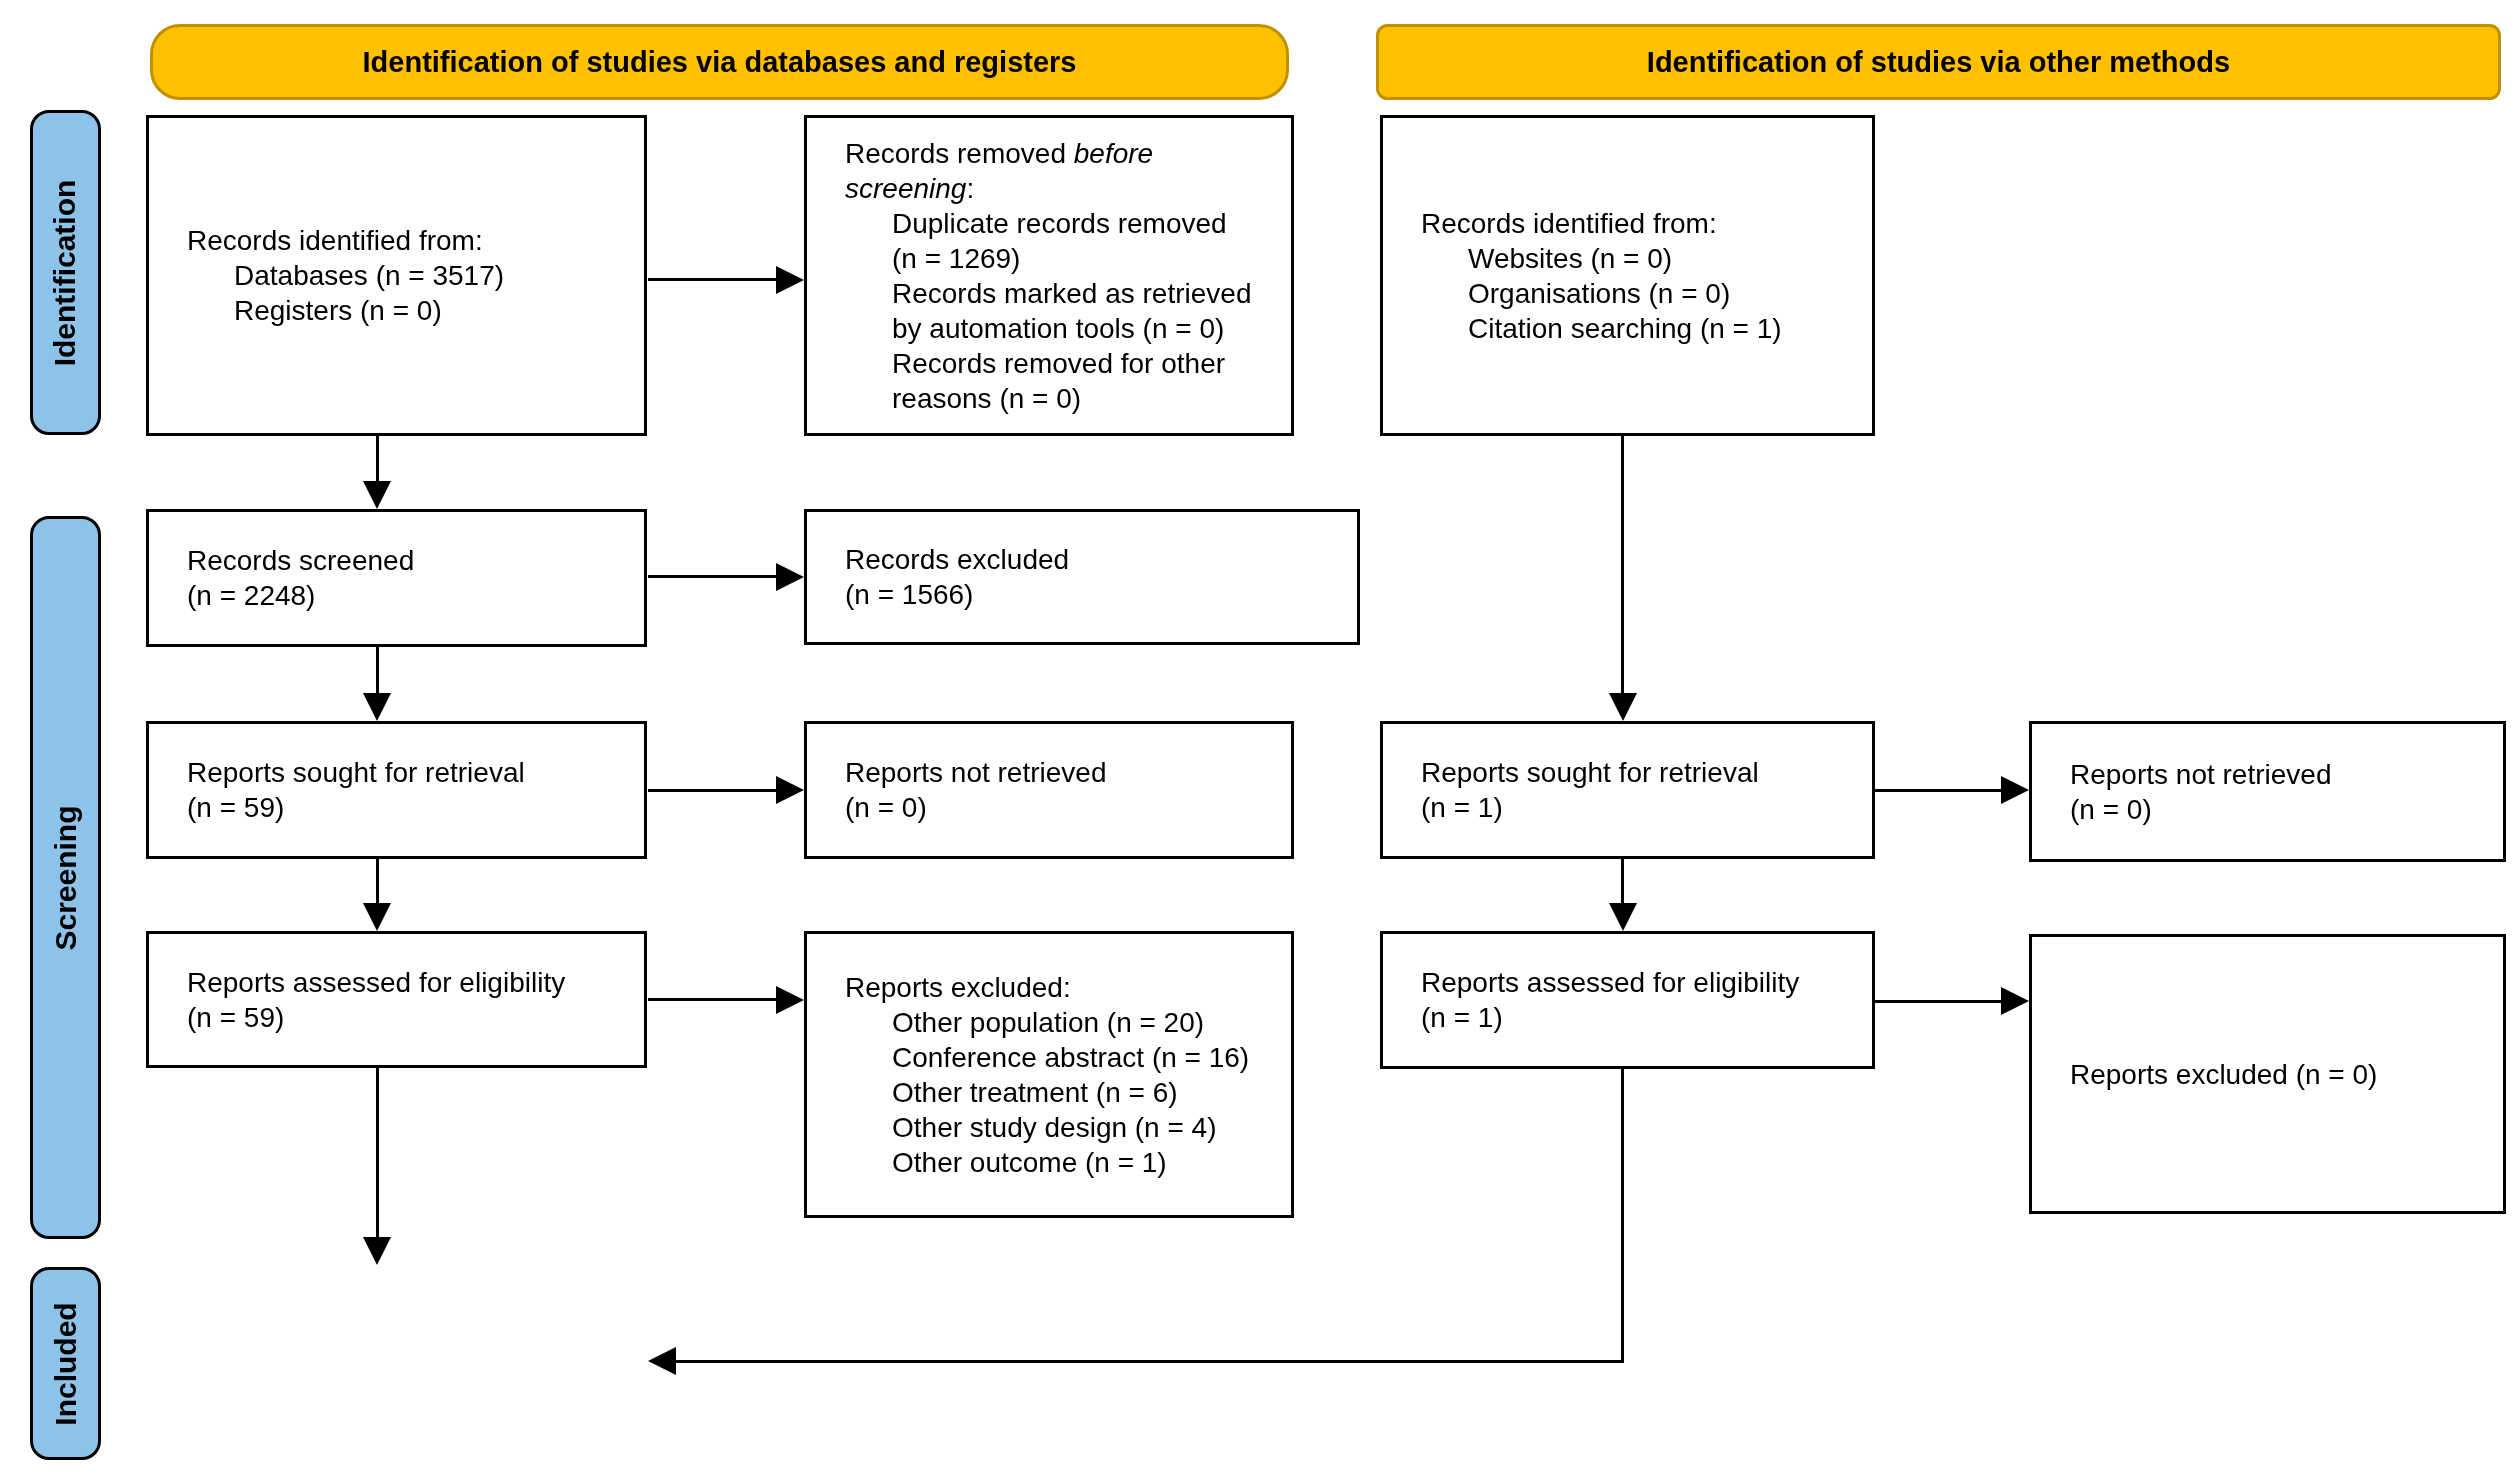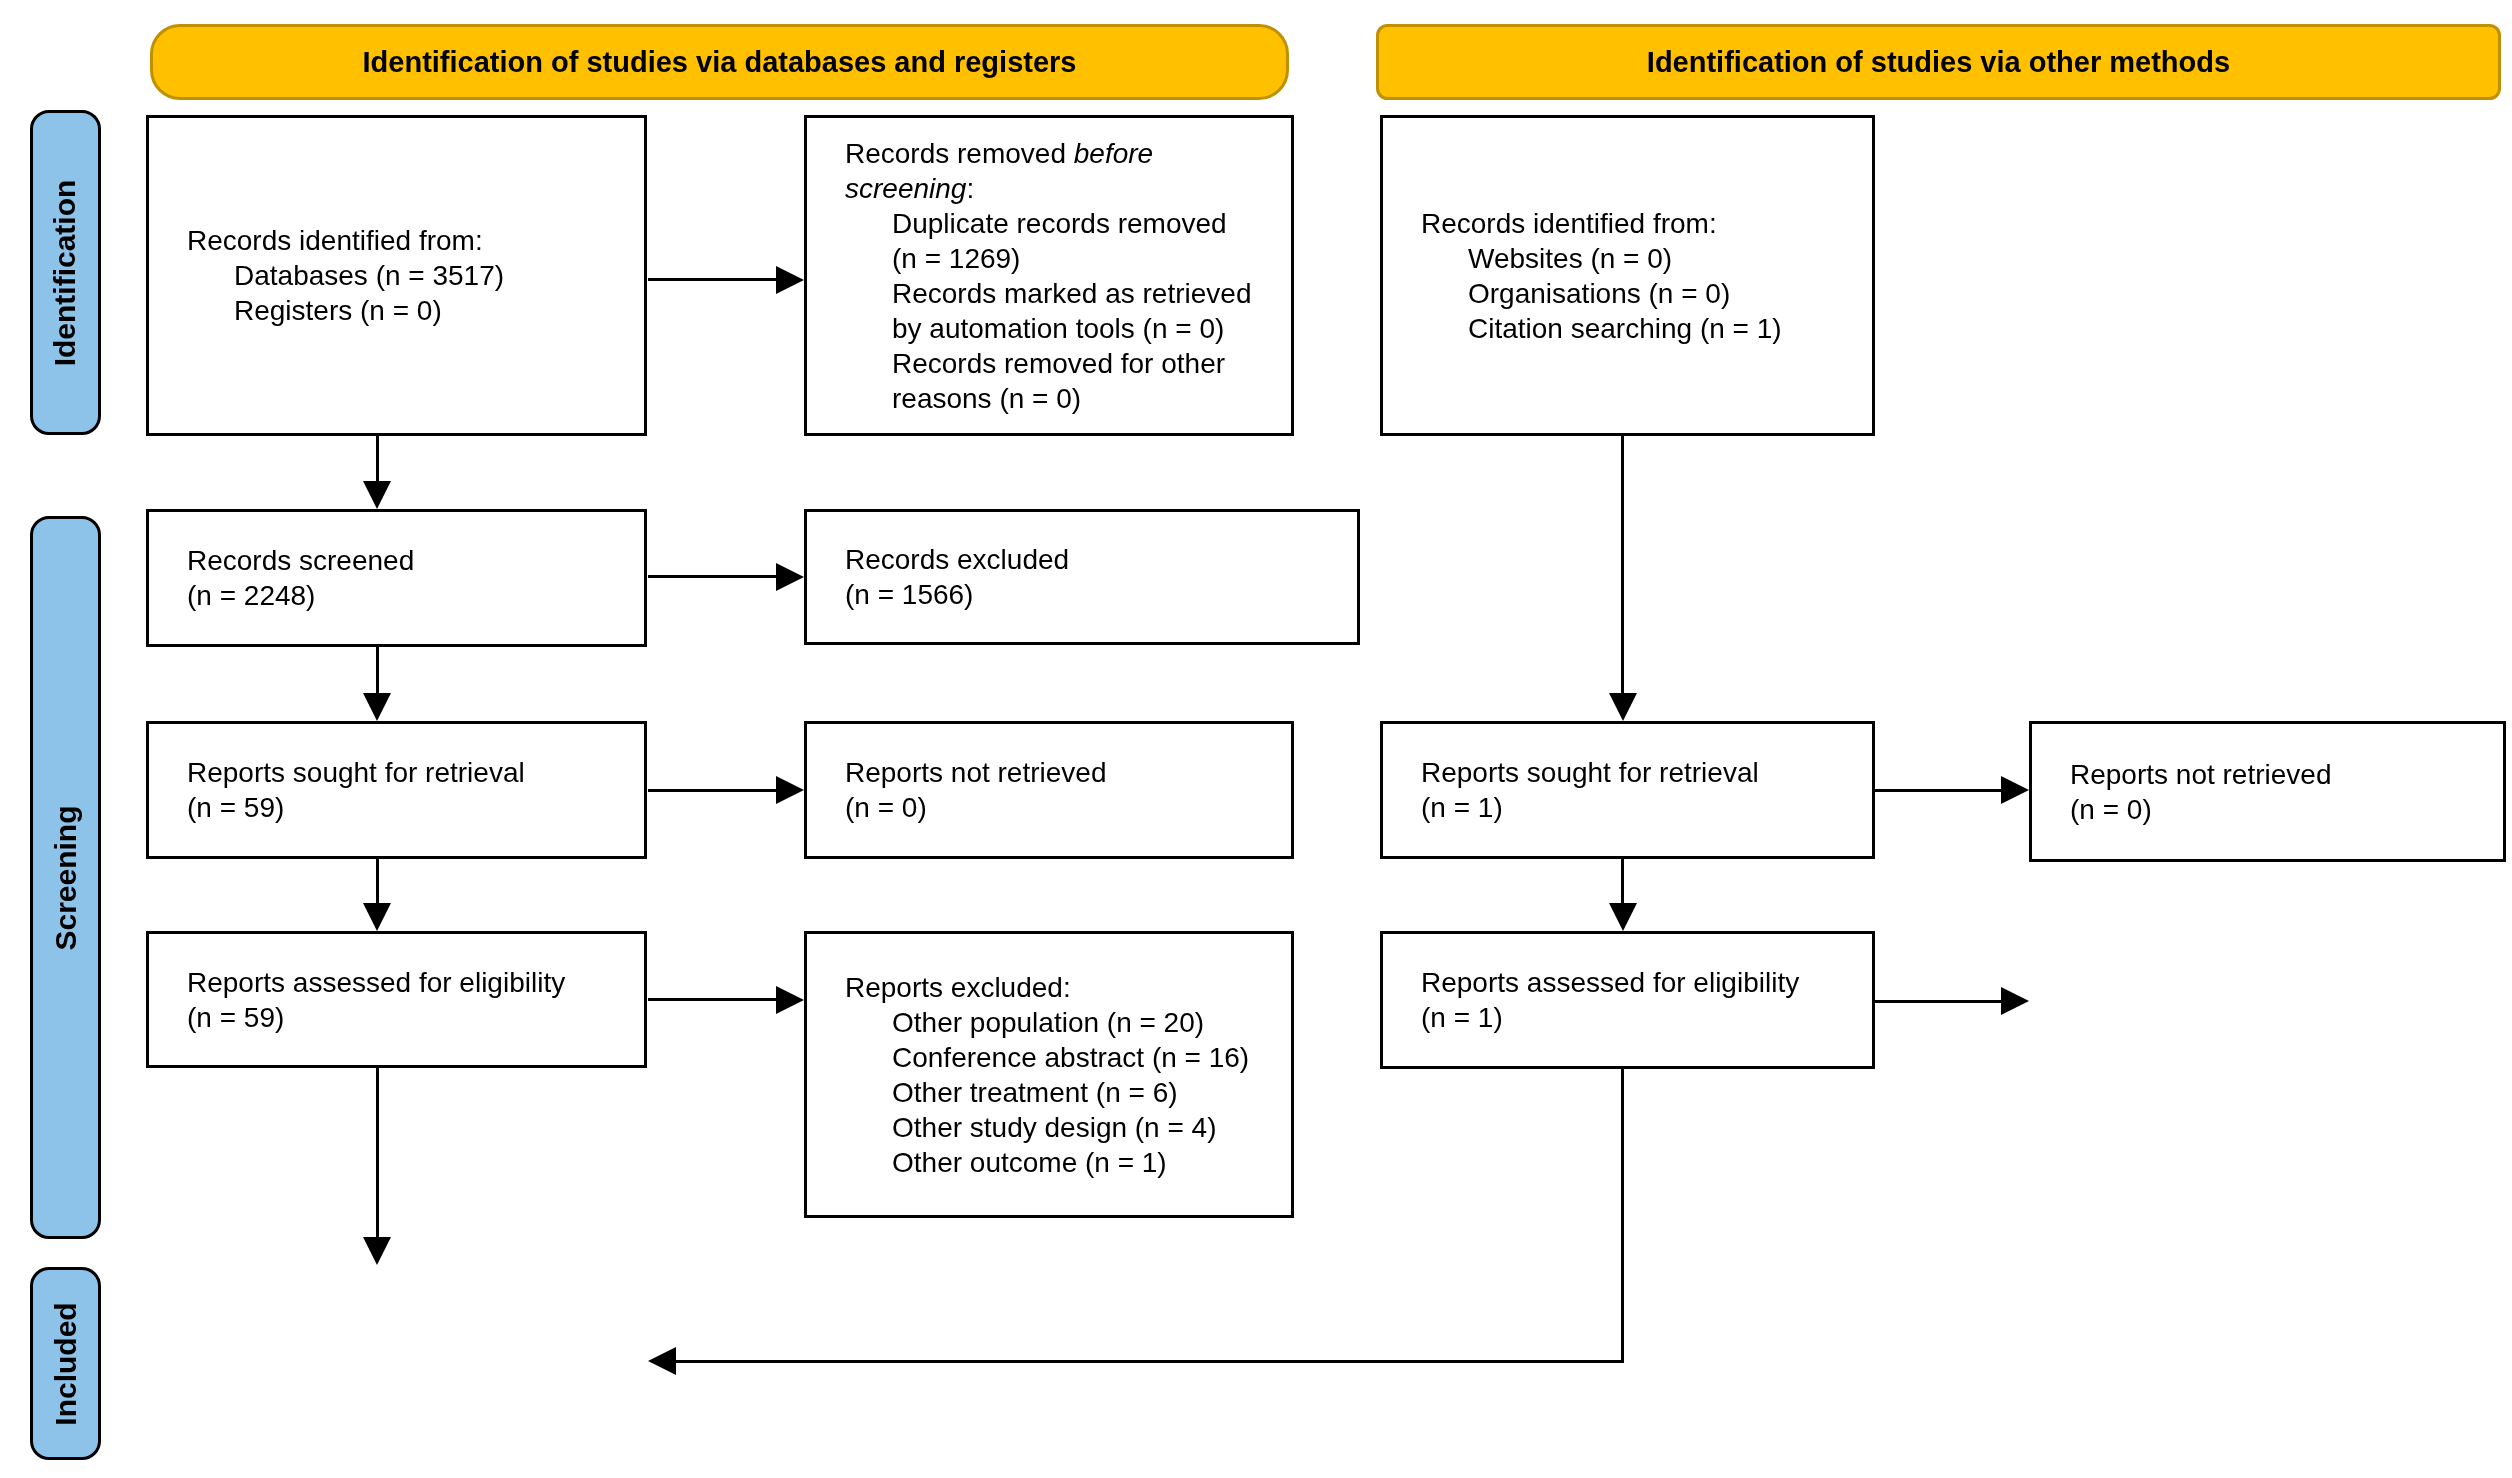--- a/index.html
+++ b/index.html
@@ -194,20 +194,25 @@
         <div class="line"><span>Reports not retrieved</span></div>
         <div class="line"><span>(n = 0)</span></div>
       </div>
   </div>
   <div class="fbox" id="b-assessed-other">
     <div class="content">
         <div class="line"><span>Reports assessed for eligibility</span></div>
         <div class="line"><span>(n = 1)</span></div>
       </div>
   </div>
+  <div class="fbox" id="b-excluded-other">
+    <div class="content">
+        <div class="line"><span>Reports excluded (n = 0)</span></div>
+      </div>
+  </div>
 
   <div class="vline" style="left:376px; top:436px; height:45px;"></div>
   <div class="ah down" style="left:363px; top:481px;"></div>
 
   <div class="vline" style="left:376px; top:645px; height:49px;"></div>
   <div class="ah down" style="left:363px; top:693px;"></div>
 
   <div class="vline" style="left:376px; top:859px; height:45px;"></div>
   <div class="ah down" style="left:363px; top:903px;"></div>
 

